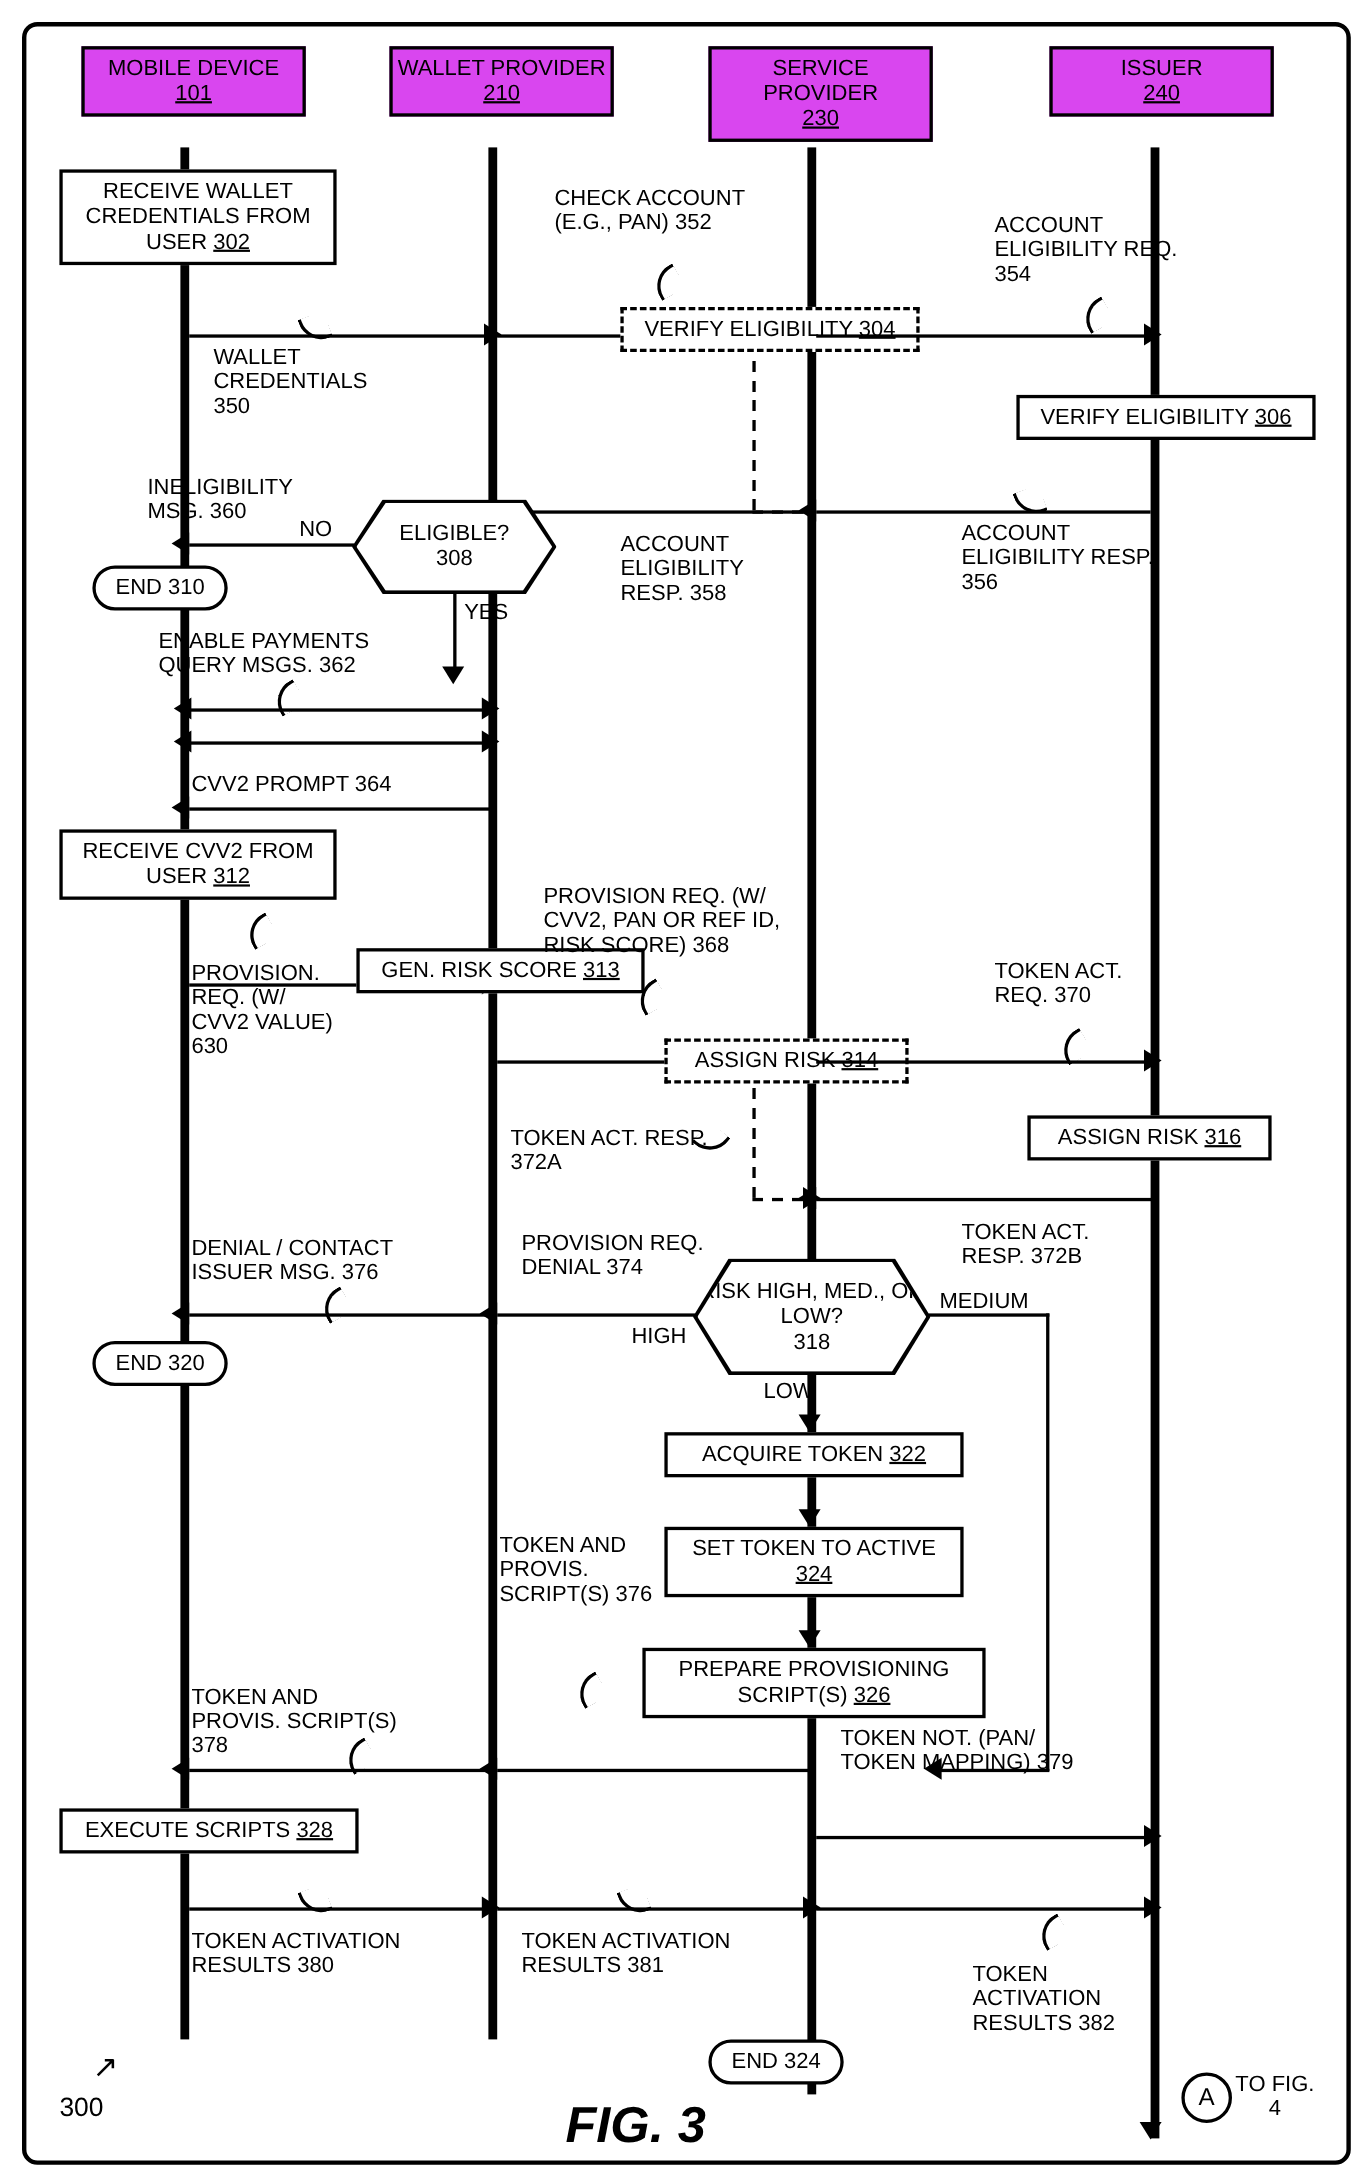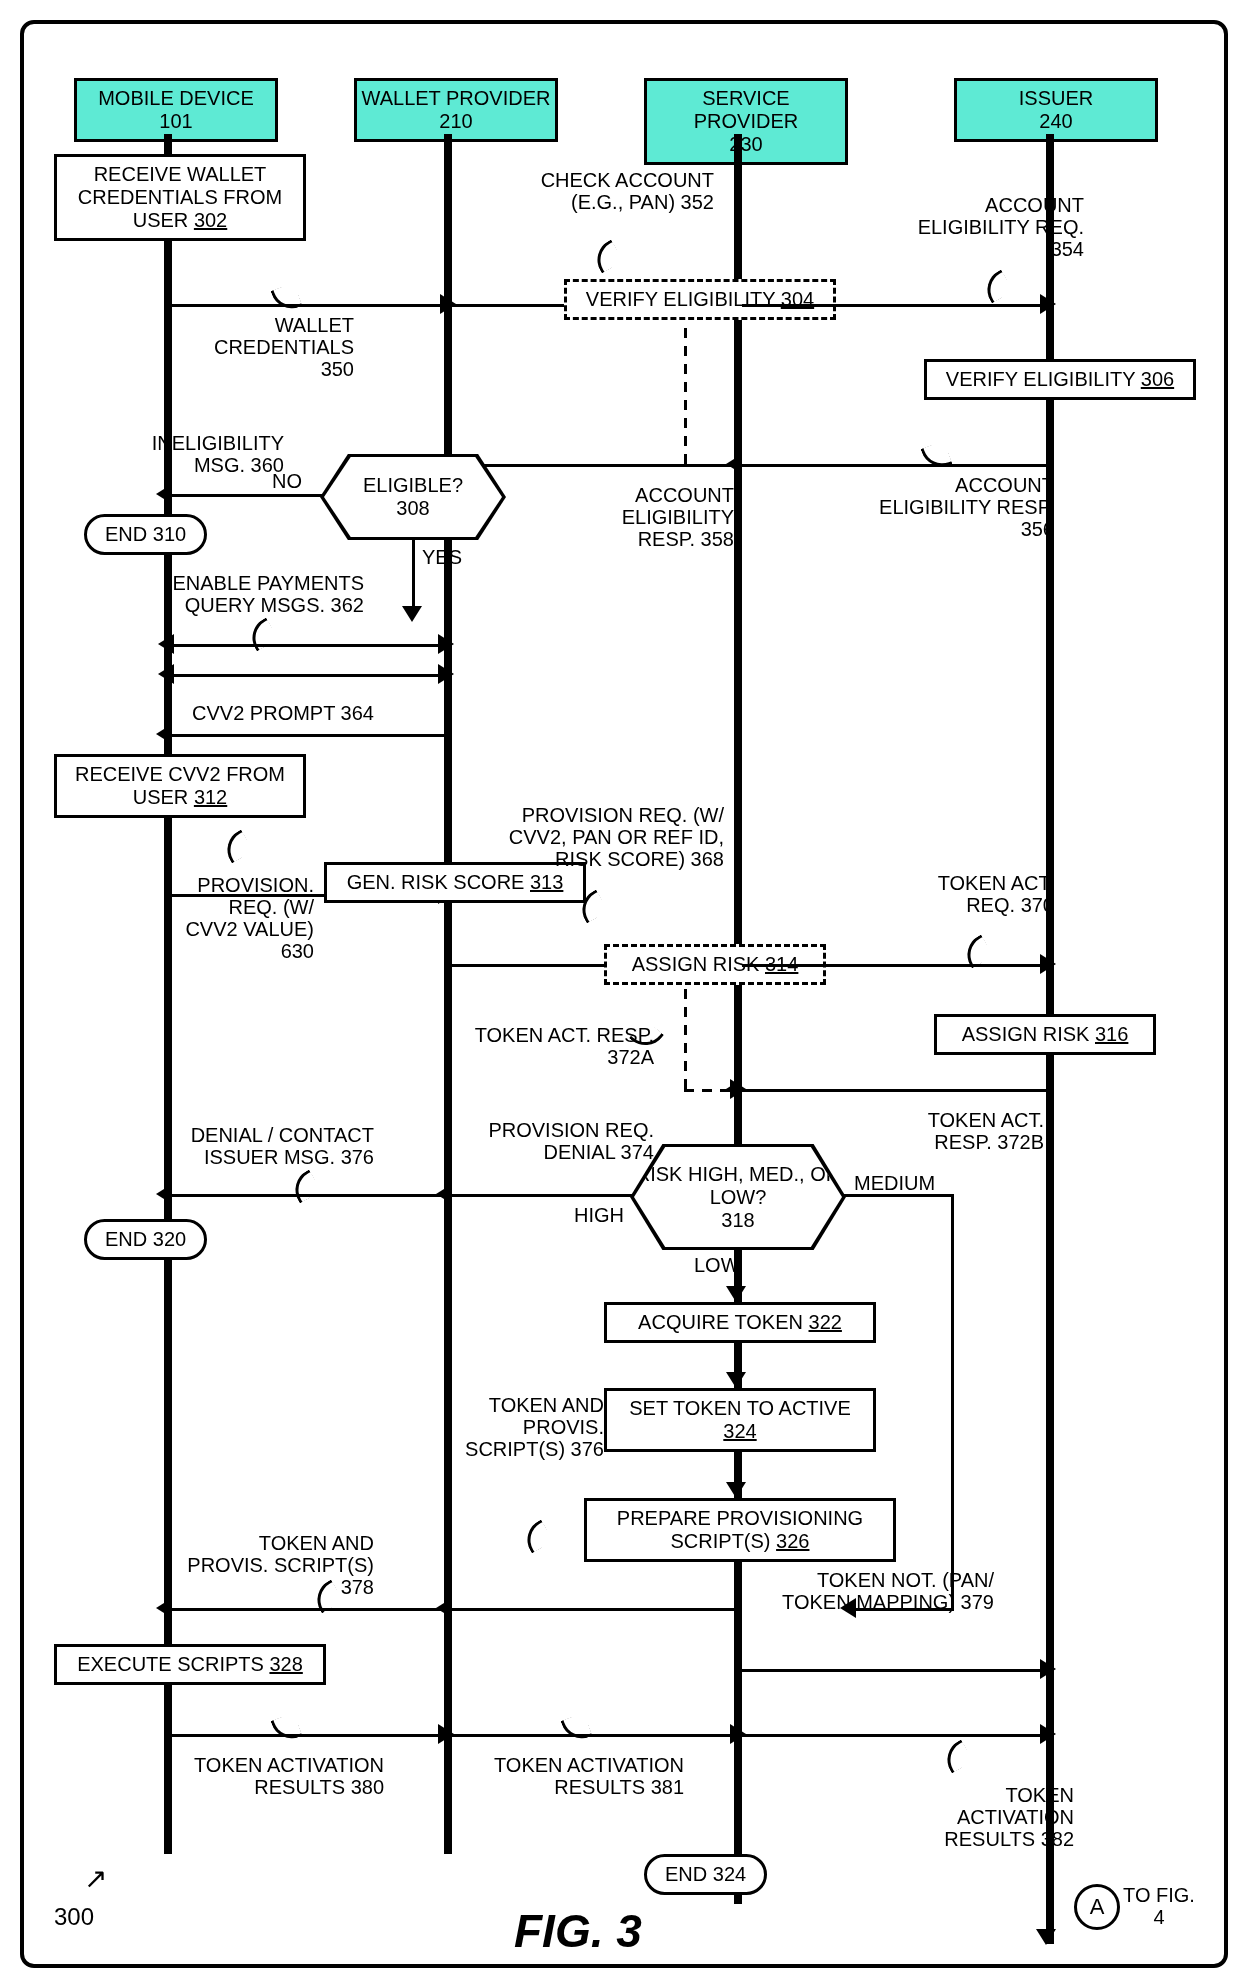--- a/index.html
+++ b/index.html
@@ -15,27 +15,26 @@
     border: 4px solid #000;
     border-radius: 14px;
     margin: 0 auto;
     font-size: 20px;
   }
   .actor {
     position: absolute;
     top: 18px;
     width: 190px;
     border: 3px solid #000;
-    background: #5eead4;
+    background: #d946ef;
     text-align: center;
     padding: 6px 4px;
     line-height: 1.15;
-    margin-top: 36px;
-  }
-  .actor .ref { }
+  }
+  .actor .ref { text-decoration: underline; }
   .lifeline {
     position: absolute;
     top: 110px;
     width: 8px;
     background: #000;
   }
   .box {
     position: absolute;
     border: 3px solid #000;
     background: #fff;
@@ -65,21 +64,21 @@
     justify-content: center;
     clip-path: polygon(15% 0, 85% 0, 100% 50%, 85% 100%, 15% 100%, 0 50%);
   }
   .hex-border {
     position: absolute;
     background: #000;
     clip-path: polygon(15% 0, 85% 0, 100% 50%, 85% 100%, 15% 100%, 0 50%);
   }
   .lbl {
     position: absolute;
-    text-align: right;
+    text-align: left;
     line-height: 1.1;
     background: transparent;
   }
   .fig {
     position: absolute;
     font-weight: bold;
     font-style: italic;
     font-size: 46px;
   }
   .hline {

